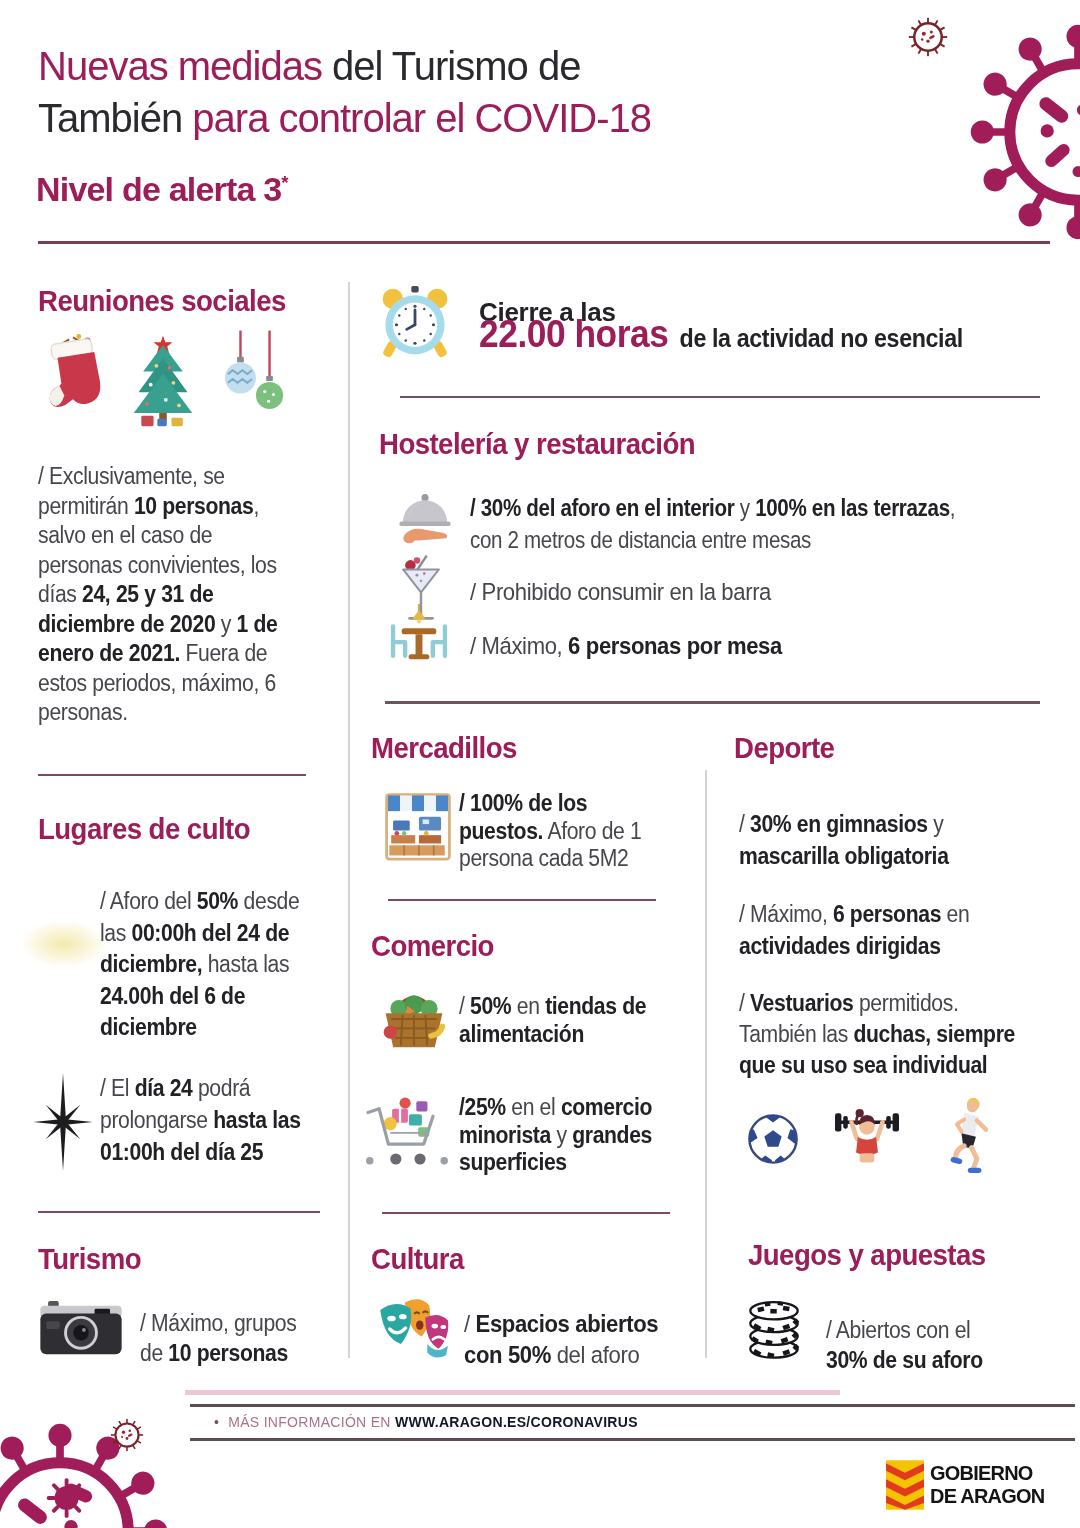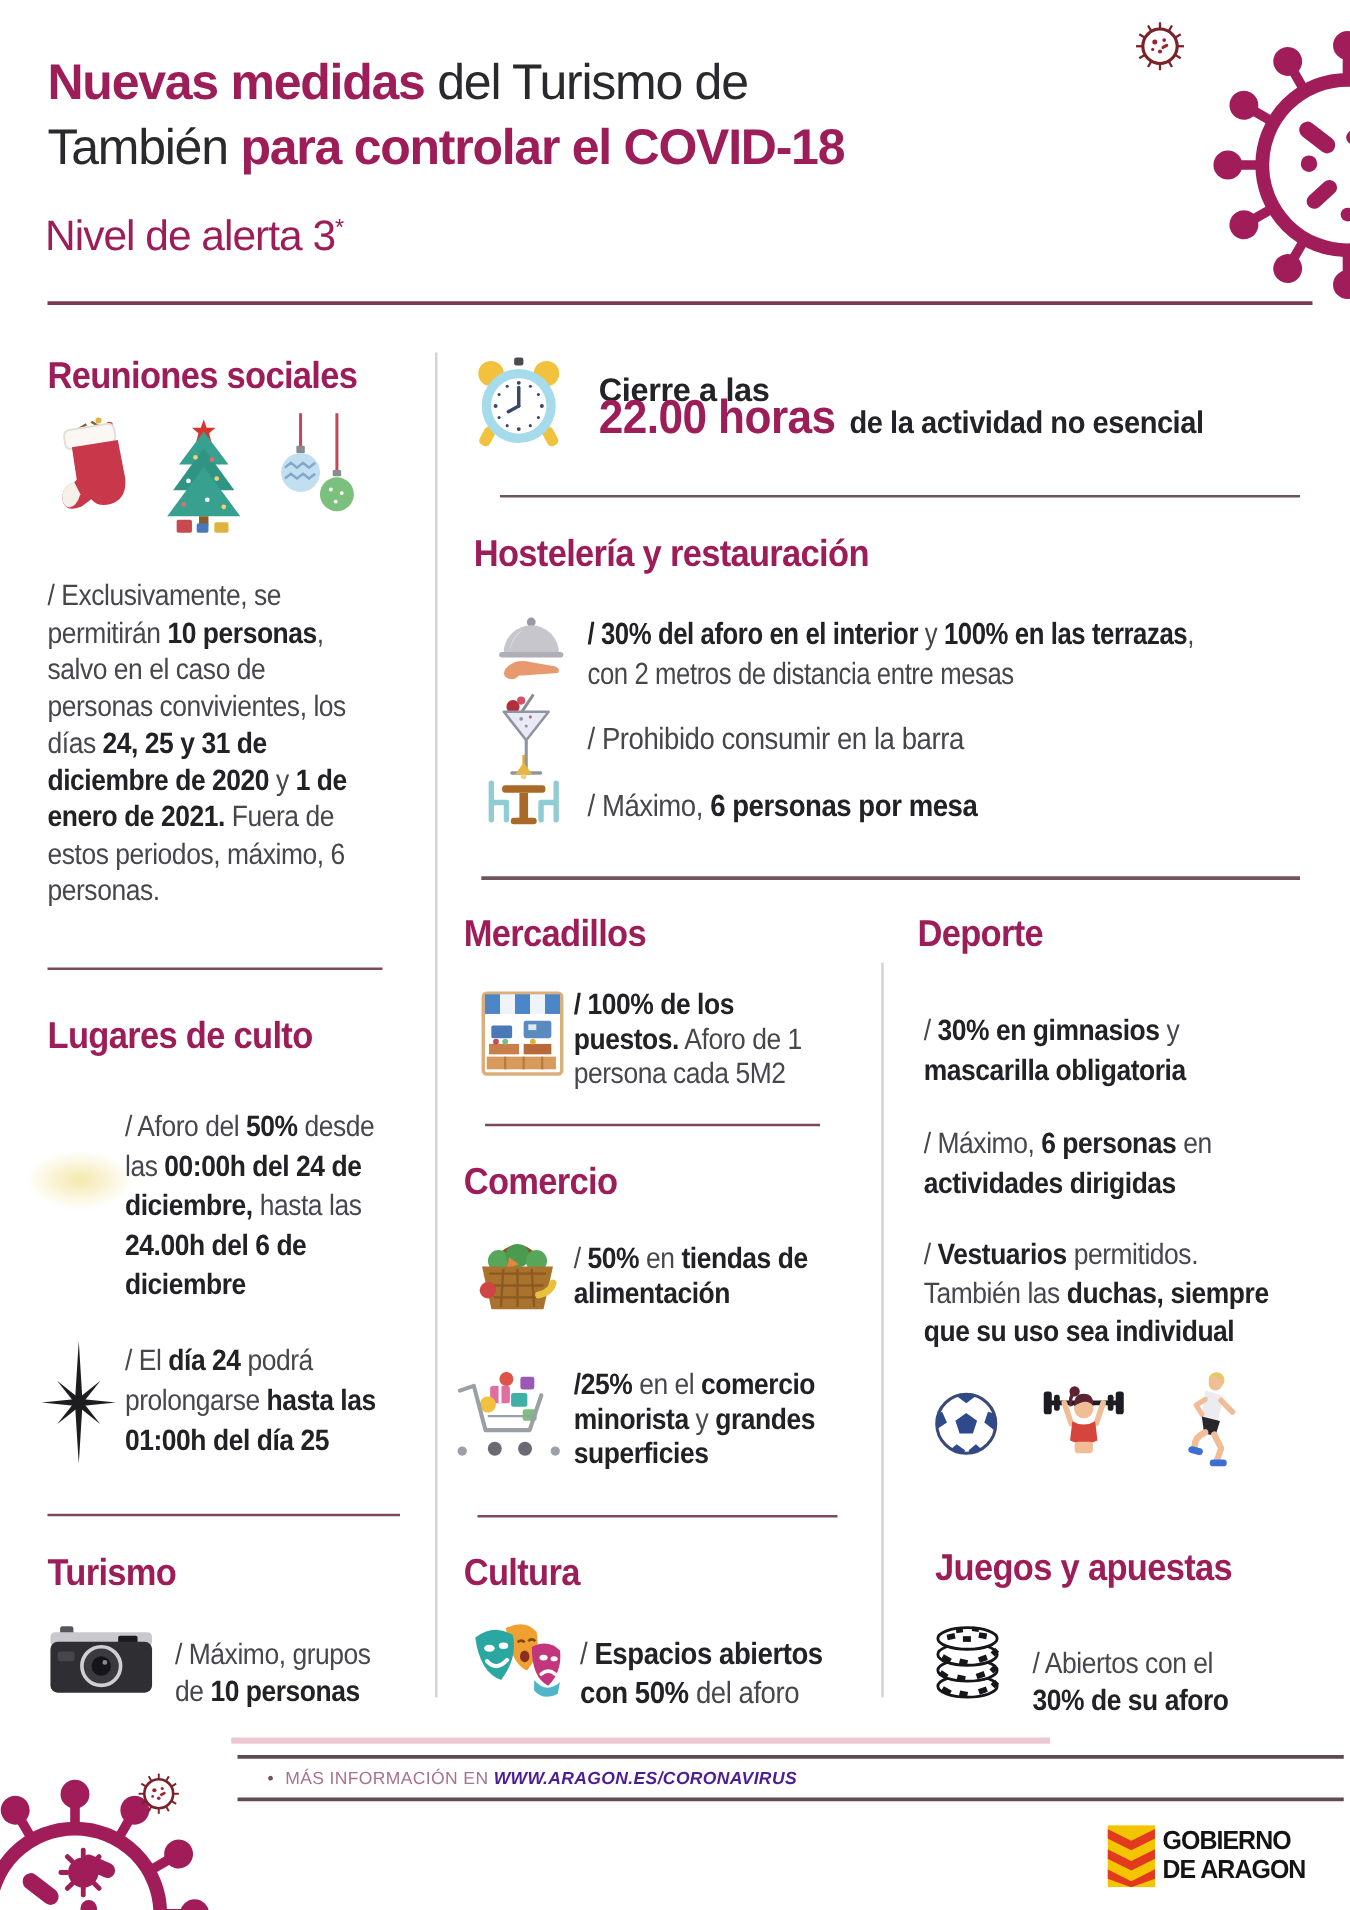--- a/index.html
+++ b/index.html
@@ -7,31 +7,31 @@
   #page{position:relative;width:1080px;height:1528px;background:#ffffff;overflow:hidden;margin:0 auto;}
   .abs{position:absolute;}
   .rich{white-space:nowrap;transform:scaleX(0.9);transform-origin:left top;color:#46464c;letter-spacing:-0.4px;}
   .rich .bb{font-weight:bold;color:#222226;}
   .rich.tight{transform:scaleX(0.84);}
   .mm{color:#9c1d58;}
   .sec-title{font-size:30px;font-weight:bold;color:#9c1d58;letter-spacing:-0.6px;white-space:nowrap;transform:scaleX(0.92);transform-origin:left top;}
   .hline{position:absolute;background:#6e555d;height:2px;}
   .vline{position:absolute;background:#d4d4d6;width:2px;}
   .title{font-size:40px;line-height:52px;font-weight:500;color:#2a2a2e;letter-spacing:-1px;white-space:nowrap;}
-  .title .bb{font-weight:700;}
-  .alert{font-size:34px;color:#9c1d58;letter-spacing:-0.8px;white-space:nowrap;}
+  .title .bb{font-weight:400;}
+  .alert{font-size:34px;color:#9c1d58;letter-spacing:-0.8px;white-space:nowrap;font-weight:bold;}
   .alert sup{font-size:55%;}
   .order{font-size:18px;font-style:italic;font-weight:600;color:#1e1e22;letter-spacing:-0.2px;white-space:nowrap;}
   .cierre-lead{font-size:26px;font-weight:bold;color:#232327;letter-spacing:-0.3px;}
   .cierre-line{display:flex;align-items:baseline;white-space:nowrap;transform:scaleX(0.93);transform-origin:left top;}
   .cierre-time{font-size:38px;font-weight:800;color:#9c1d58;letter-spacing:-0.5px;}
   .cierre-rest{font-size:25px;font-weight:bold;color:#232327;margin-left:12px;letter-spacing:-0.4px;}
   .ftr{font-size:14px;letter-spacing:0.3px;white-space:nowrap;}
   .ftr .pre{color:#a8728c;font-weight:500;}
-  .ftr .url{color:#4c1d95;font-weight:bold;font-style:italic;}
+  .ftr .url{color:#0f172a;font-weight:bold;}
   .ftr .blt{color:#6e555d;margin-right:9px;}
   .logo-text{font-size:21px;line-height:23px;font-weight:800;color:#141416;letter-spacing:-0.8px;white-space:nowrap;transform:scaleX(0.95);transform-origin:left top;}
   .glow{background:radial-gradient(ellipse at center,rgba(238,221,130,0.65) 0%,rgba(238,221,130,0) 70%);}
   svg{display:block;}
 </style>
 </head>
 <body>
 
 <div id="page">
 

